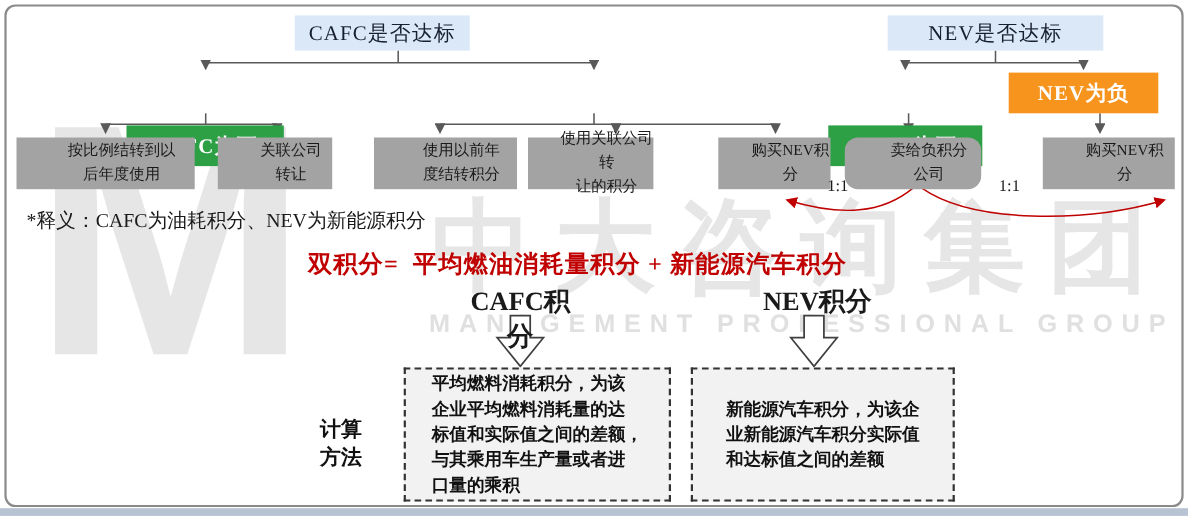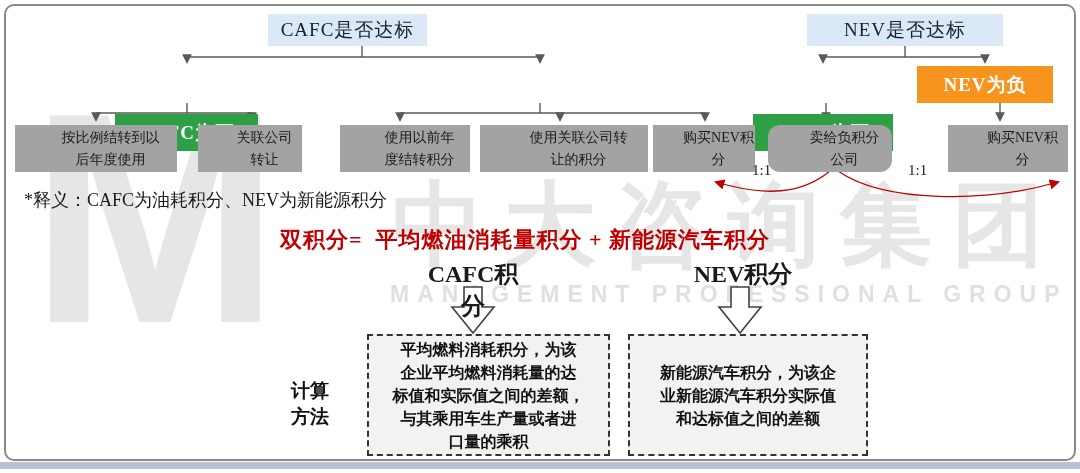--- a/index.html
+++ b/index.html
@@ -15,21 +15,21 @@
   .neg-box{background:#f7941e;color:#ffffff;font-size:19px;font-weight:bold;letter-spacing:1px;}
   .leaf-box{background:#a3a3a3;color:#1a1a1a;font-size:14px;line-height:22px;padding-left:29px;}
   .note{position:absolute;left:24px;top:188px;font-size:18px;color:#1a1a1a;z-index:3;}
   .formula{position:absolute;left:280px;top:225px;font-size:22px;font-weight:bold;
            color:#c00000;white-space:pre;z-index:3;letter-spacing:1px;}
   .score-label{position:absolute;top:258px;font-size:24px;color:#1a1a1a;z-index:3;
                width:110px;text-align:center;font-weight:bold;}
   .ratio{position:absolute;top:162px;font-size:15px;color:#1a1a1a;z-index:4;}
   .dashed-box{position:absolute;top:334px;height:122px;background:#f2f2f2;
               border:2px dashed #333;box-sizing:border-box;display:flex;align-items:center;
-              justify-content:center;text-align:center;white-space:pre-line;
+              justify-content:center;text-align:left;white-space:pre-line;
               font-size:16px;font-weight:bold;line-height:23px;color:#111;z-index:3;}
   .calc-label{position:absolute;left:280px;top:378px;width:60px;text-align:center;
               font-size:19px;font-weight:bold;line-height:26px;color:#111;
               white-space:pre-line;z-index:3;}
   .wm{position:absolute;z-index:1;color:rgba(178,178,178,0.32);
       font-family:"Liberation Sans","DejaVu Sans",sans-serif;font-weight:bold;}
   .wm-m{left:30px;top:88px;font-size:300px;line-height:260px;}
   .wm-cn{left:392px;top:176px;font-size:92px;line-height:96px;letter-spacing:20px;}
   .wm-en{left:390px;top:281px;font-size:23px;letter-spacing:8px;color:rgba(178,178,178,0.40);}
   svg.overlay{position:absolute;left:0;top:0;z-index:2;}
@@ -89,21 +89,21 @@
   <div class="box pos-box" style="left:115px;top:66px;width:143px;height:37px;">CAFC为正</div>
   <div class="box pos-box" style="left:753px;top:66px;width:140px;height:37px;padding-left:12px;">NEV为正</div>
   <div class="box neg-box" style="left:917px;top:66px;width:136px;height:37px;">NEV为负</div>
 
   <div class="box leaf-box" style="left:15px;top:125px;width:162px;height:47px;">按比例结转到以
 后年度使用</div>
   <div class="box leaf-box" style="left:198px;top:125px;width:104px;height:47px;">关联公司
 转让</div>
   <div class="box leaf-box" style="left:340px;top:125px;width:130px;height:47px;">使用以前年
 度结转积分</div>
-  <div class="box leaf-box" style="left:480px;top:125px;width:168px;height:47px;">使用关联公司转
+  <div class="box leaf-box" style="left:480px;top:125px;width:114px;height:47px;">使用关联公司转
 让的积分</div>
   <div class="box leaf-box" style="left:653px;top:125px;width:102px;height:47px;">购买NEV积
 分</div>
   <div class="box leaf-box" style="left:768px;top:125px;width:124px;height:47px;border-radius:12px;">卖给负积分
 公司</div>
   <div class="box leaf-box" style="left:948px;top:125px;width:120px;height:47px;">购买NEV积
 分</div>
 
   <div class="ratio" style="left:752px;">1:1</div>
   <div class="ratio" style="left:908px;">1:1</div>

